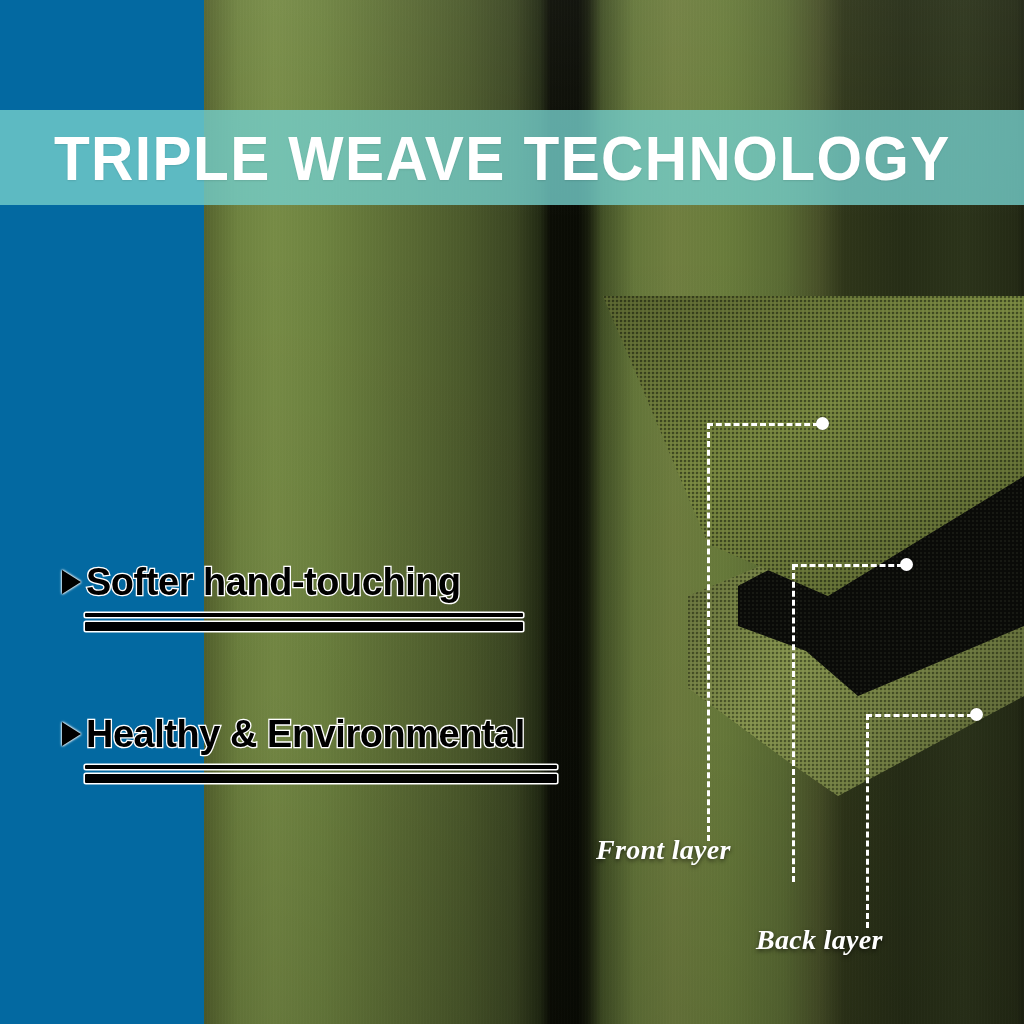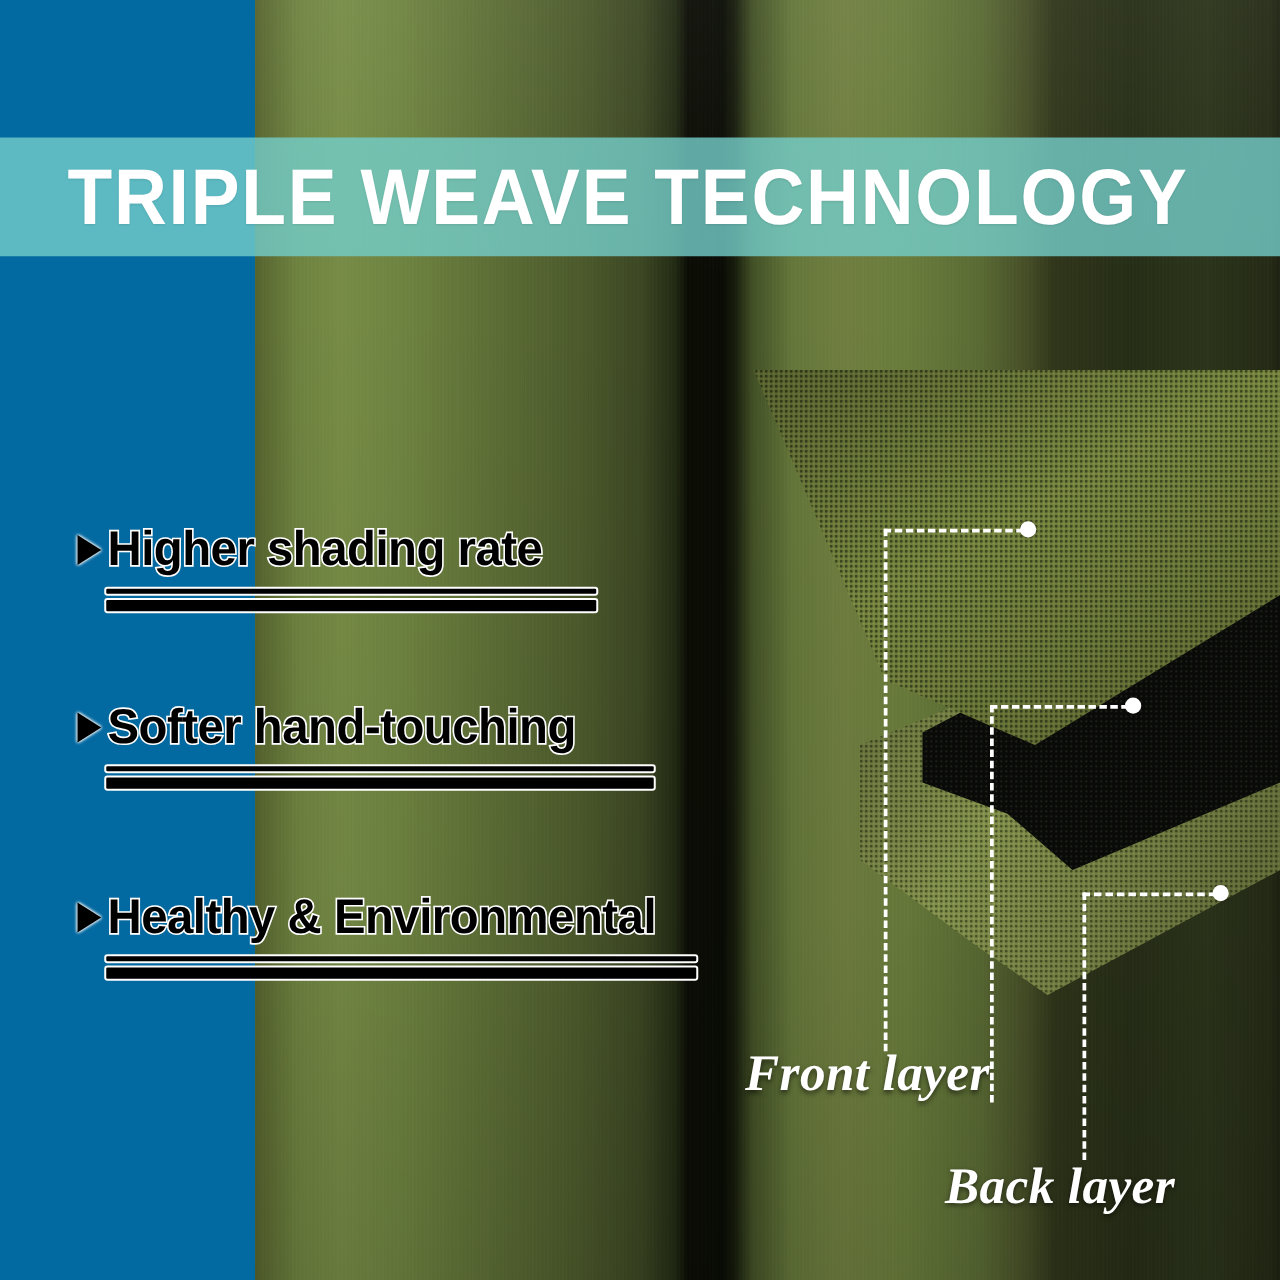--- a/index.html
+++ b/index.html
@@ -117,51 +117,41 @@
     position:absolute;width:0;
     border-left:3px dashed #ffffff;
   }
 
   
   .caption{
     position:absolute;
     color:#ffffff;
     font-family:"Liberation Serif",serif;
     font-weight:700;font-style:italic;
-    font-size:41px;
+    font-size:28px;
     letter-spacing:.3px;
     white-space:nowrap;
     text-shadow:0 2px 4px rgba(0,0,0,.55);
   }
 </style>
 </head>
 <body>
 
 <div id="stage">
 
   <div class="curtain">
     <div class="curtain-weft"></div>
     <div class="curtain-sheen"></div>
   </div>
 
   <div class="banner"></div>
   <div class="banner-title">TRIPLE WEAVE TECHNOLOGY</div>
 
   <div class="features">
 
-    <div class="feature" style="top:418px;">
-      <div class="row">
-        <span class="bullet"></span>
-        <span class="feat-label">Higher shading rate</span>
-      </div>
-      <div class="rules" style="width:392px;margin-left:23px;">
-        <div class="rule rule-thin"></div>
-        <div class="rule rule-thick"></div>
-      </div>
-    </div>
 
     <div class="feature" style="top:712px;">
       <div class="row">
         <span class="bullet"></span>
         <span class="feat-label">Healthy &amp; Environmental</span>
       </div>
       <div class="rules" style="width:472px;margin-left:23px;">
         <div class="rule rule-thin"></div>
         <div class="rule rule-thick"></div>
       </div>

